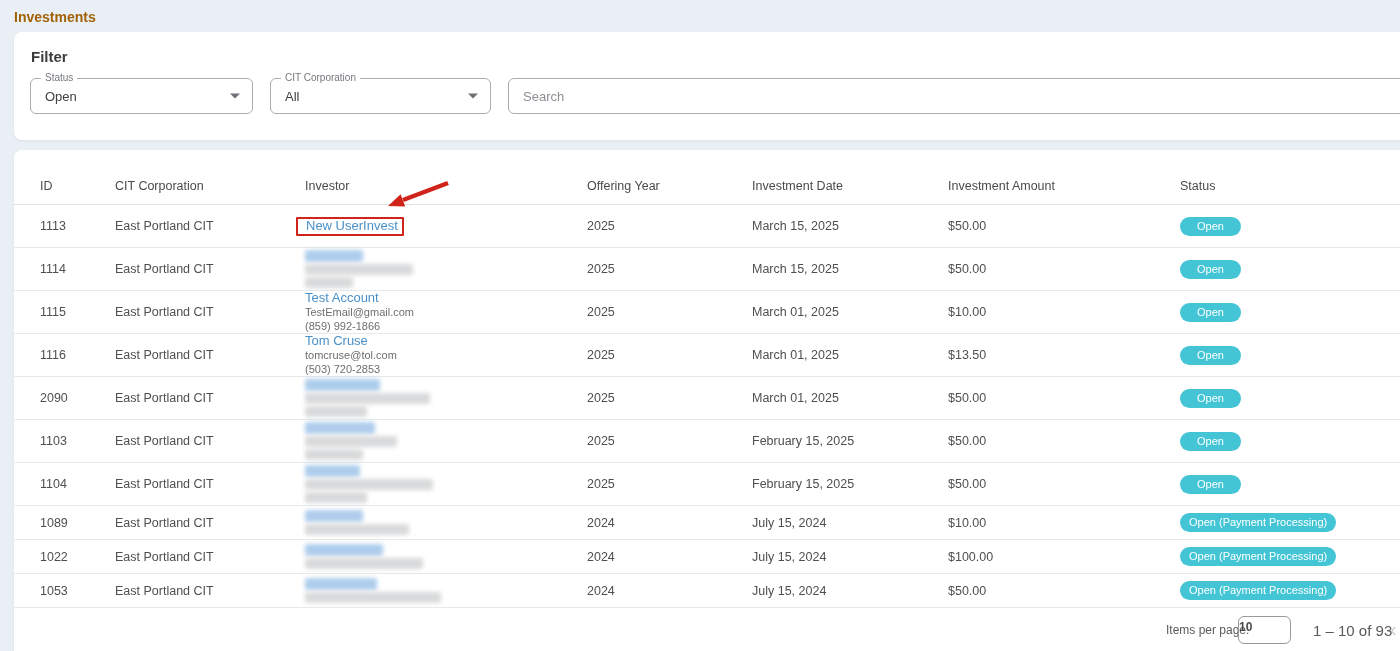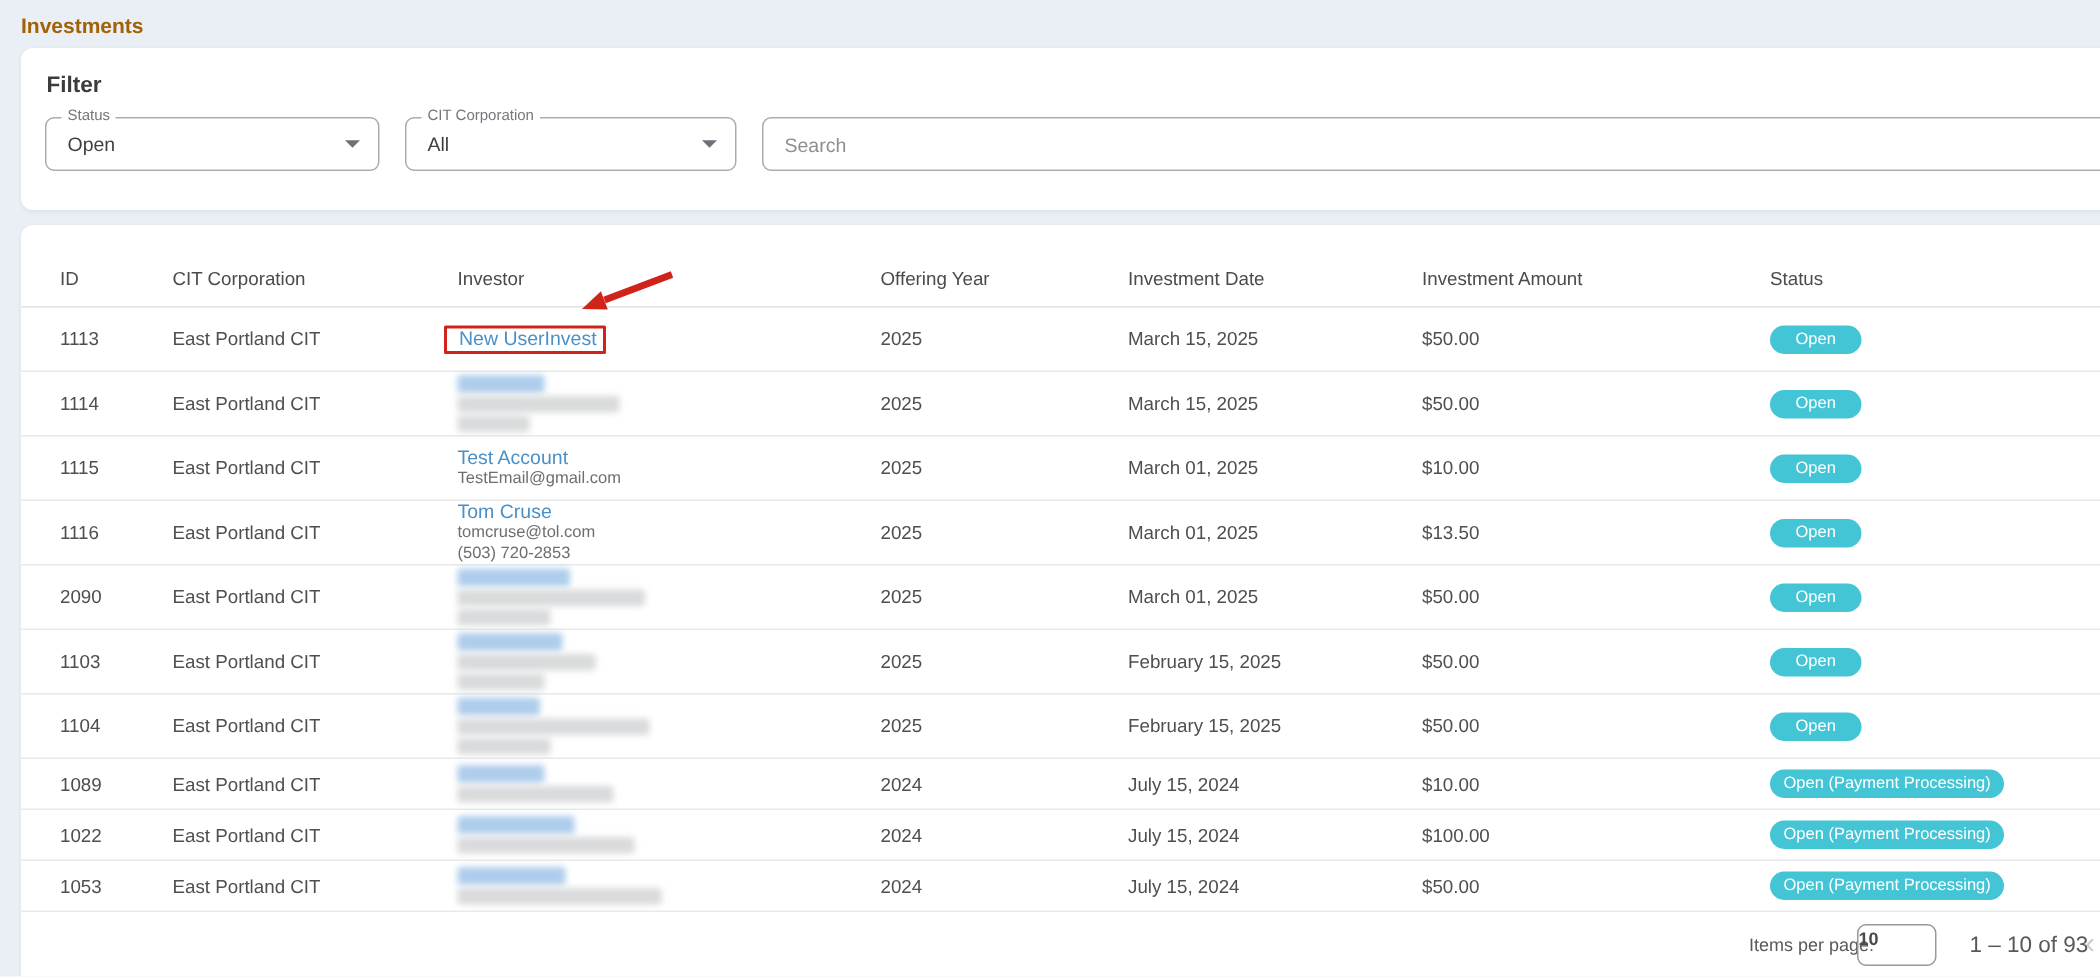--- a/index.html
+++ b/index.html
@@ -173,20 +173,21 @@
       <span class="badge">Open</span>
     </div>
   </div>
       <div class="trow h3">
     <div>1115</div>
     <div>East Portland CIT</div>
     <div class="c-investor">
       <div class="inv-real">
         <span class="link-wrap"><a href="#" class="inv-name">Test Account</a></span>
         <div class="inv-email">TestEmail@gmail.com</div>
+        <div class="inv-phone">(859) 992-1866</div>
       </div>
 
     </div>
     <div>2025</div>
     <div>March 01, 2025</div>
     <div>$10.00</div>
     <div>
       <span class="badge">Open</span>
     </div>
   </div>

